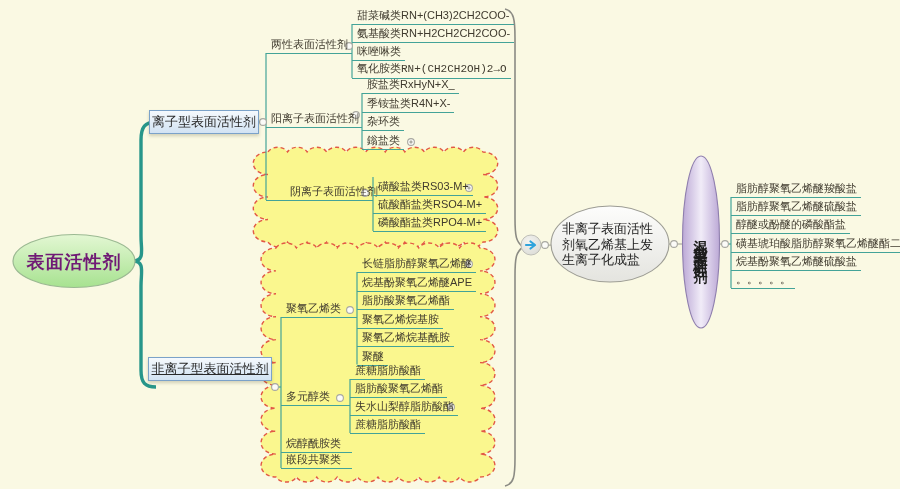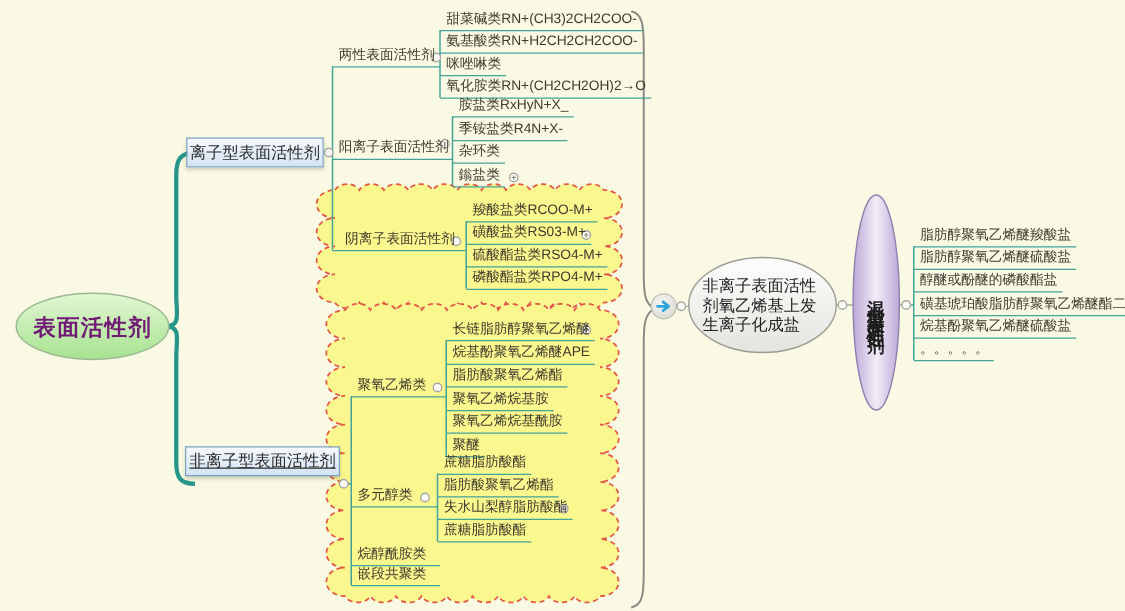--- a/index.html
+++ b/index.html
@@ -130,33 +130,32 @@
       <path d="M449.3,407 h3.4 M451,405.3 v3.4"></path>
     </g>
   </svg>
 
   <div class="root-text">表面活性剂</div>
   <div class="node" style="left:149px;top:110px;width:110px;height:24px;">离子型表面活性剂</div>
   <div class="node" style="left:148px;top:357px;width:124px;height:24px;text-decoration:underline;">非离子型表面活性剂</div>
 
   <div class="leaf" style="left:266px;top:36px;width:86px;">两性表面活性剂</div>
   <div class="leaf" style="left:266px;top:110px;width:96px;">阳离子表面活性剂</div>
-  <div class="leaf" style="left:266px;top:183px;width:107px;padding-left:10px;">阴离子表面活性剂</div>
+  <div class="leaf" style="left:266px;top:183px;width:107px;padding-left:24px;">阴离子表面活性剂</div>
 
   <div class="leaf" style="left:352px;top:7px;">甜菜碱类RN+(CH3)2CH2COO-</div>
   <div class="leaf" style="left:352px;top:25px;">氨基酸类RN+H2CH2CH2COO-</div>
   <div class="leaf" style="left:352px;top:43px;">咪唑啉类</div>
-  <div class="leaf" style="left:352px;top:61px;">氧化胺类RN+(CH2CH2OH)2→O</div>
+  <div class="leaf" style="left:352px;top:61px;font-family:Liberation Mono, monospace;">氧化胺类RN+(CH2CH2OH)2→O</div>
 
   <div class="leaf" style="left:362px;top:76px;">胺盐类RxHyN+X_</div>
   <div class="leaf" style="left:362px;top:94.5px;">季铵盐类R4N+X-</div>
   <div class="leaf" style="left:362px;top:113px;">杂环类</div>
   <div class="leaf" style="left:362px;top:131.5px;">鎓盐类</div>
 
-  <div class="leaf" style="left:373px;top:160px;">羧酸盐类RCOO-M+</div>
   <div class="leaf" style="left:373px;top:178px;">磺酸盐类RS03-M+</div>
   <div class="leaf" style="left:373px;top:196px;">硫酸酯盐类RSO4-M+</div>
   <div class="leaf" style="left:373px;top:214px;">磷酸酯盐类RPO4-M+</div>
 
   <div class="leaf" style="left:281px;top:300px;width:76px;">聚氧乙烯类</div>
   <div class="leaf" style="left:281px;top:388px;width:69px;">多元醇类</div>
   <div class="leaf" style="left:281px;top:435px;width:71px;">烷醇酰胺类</div>
   <div class="leaf" style="left:281px;top:451px;width:71px;">嵌段共聚类</div>
 
   <div class="leaf" style="left:357px;top:255px;">长链脂肪醇聚氧乙烯醚</div>

